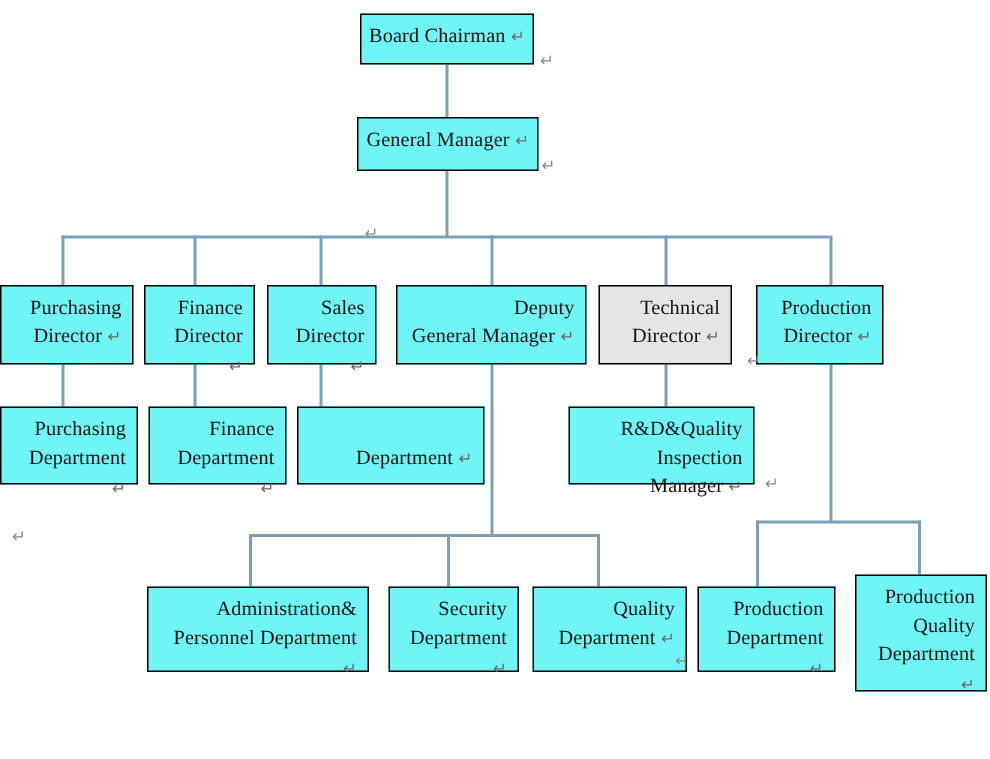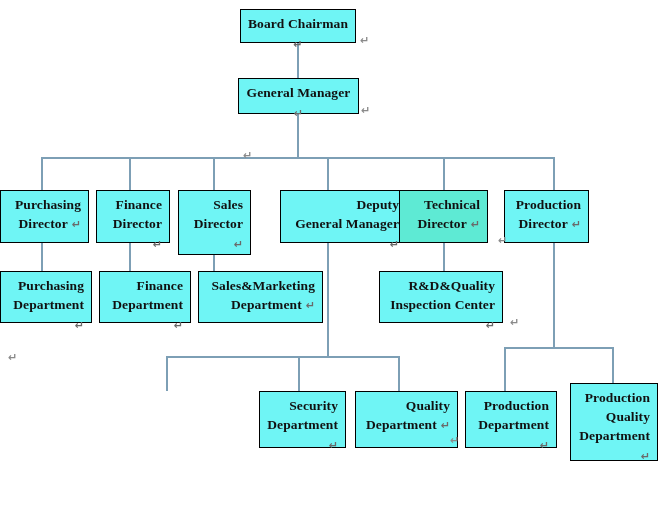--- a/index.html
+++ b/index.html
@@ -7,21 +7,20 @@
     padding: 0;
     background: #ffffff;
   }
   #chart-canvas {
     position: relative;
     width: 660px;
     height: 506px;
     background: #ffffff;
     font-family: "Liberation Serif", "DejaVu Serif", serif;
     overflow: hidden;
-    font-weight: bold;
   }
   .node {
     position: absolute;
     box-sizing: border-box;
     background: #6ff5f5;
     border: 1px solid #000000;
     color: #111111;
     font-size: 13.5px;
     line-height: 19px;
     padding: 4px 7px 3px 7px;
@@ -77,28 +76,29 @@
     <div class="conn v" style="left: 298px; top: 356px; height: 35px; background: rgb(125, 159, 181);"></div>
     <div class="conn v" style="left: 398px; top: 356px; height: 35px; background: rgb(125, 159, 181);"></div>
     <div class="conn v" style="left: 553px; top: 243px; height: 105px; background: rgb(125, 159, 181);"></div>
     <div class="conn h" style="left: 504px; top: 347px; width: 109px; background: rgb(125, 159, 181);"></div>
     <div class="conn v" style="left: 504px; top: 347px; height: 44px; background: rgb(125, 159, 181);"></div>
     <div class="conn v" style="left: 612px; top: 347px; height: 36px; background: rgb(125, 159, 181);"></div>
     <div class="node center" style="left: 240px; top: 9px; width: 116px; height: 34px; background: rgb(111, 245, 245); border-color: rgb(0, 0, 0); color: rgb(17, 17, 17);"><span>Board Chairman</span><span class="pil"> ↵</span></div>
     <div class="node center" style="left: 238px; top: 78px; width: 121px; height: 36px; background: rgb(111, 245, 245); border-color: rgb(0, 0, 0); color: rgb(17, 17, 17);"><span>General Manager</span><span class="pil"> ↵</span></div>
     <div class="node" style="left: 0px; top: 190px; width: 89px; height: 53px; background: rgb(111, 245, 245); border-color: rgb(0, 0, 0); color: rgb(17, 17, 17);"><span>Purchasing</span><br><span>Director</span><span class="pil"> ↵</span></div>
     <div class="node" style="left: 96px; top: 190px; width: 74px; height: 53px; background: rgb(111, 245, 245); border-color: rgb(0, 0, 0); color: rgb(17, 17, 17);"><span>Finance</span><br><span>Director</span><span class="pil"> ↵</span></div>
-    <div class="node" style="left: 178px; top: 190px; width: 73px; height: 65px; background: rgb(111, 245, 245); border-color: rgb(0, 0, 0); color: rgb(17, 17, 17);"><span>Sales</span><br><span>Director</span><span class="pil"> ↵</span></div>
-    <div class="node" style="left: 264px; top: 190px; width: 127px; height: 53px; background: rgb(111, 245, 245); border-color: rgb(0, 0, 0); color: rgb(17, 17, 17); margin-left: 16px;"><span>Deputy</span><br><span>General Manager</span><span class="pil"> ↵</span></div>
-    <div class="node" style="left: 399px; top: 190px; width: 89px; height: 53px; background: #5eead4; border-color: rgb(0, 0, 0); color: rgb(17, 17, 17);"><span>Technical</span><br><span>Director</span><span class="pil"> ↵</span></div>
+    <div class="node" style="left: 178px; top: 190px; width: 73px; height: 53px; background: rgb(111, 245, 245); border-color: rgb(0, 0, 0); color: rgb(17, 17, 17);"><span>Sales</span><br><span>Director</span><span class="pil"> ↵</span></div>
+    <div class="node" style="left: 264px; top: 190px; width: 127px; height: 53px; background: rgb(111, 245, 245); border-color: rgb(0, 0, 0); color: rgb(17, 17, 17);"><span>Deputy</span><br><span>General Manager</span><span class="pil"> ↵</span></div>
+    <div class="node" style="left: 399px; top: 190px; width: 89px; height: 53px; background: #e5e5e5; border-color: rgb(0, 0, 0); color: rgb(17, 17, 17);"><span>Technical</span><br><span>Director</span><span class="pil"> ↵</span></div>
     <div class="node" style="left: 504px; top: 190px; width: 85px; height: 53px; background: rgb(111, 245, 245); border-color: rgb(0, 0, 0); color: rgb(17, 17, 17);"><span>Production</span><br><span>Director</span><span class="pil"> ↵</span></div>
     <div class="node" style="left: 0px; top: 271px; width: 92px; height: 52px; background: rgb(111, 245, 245); border-color: rgb(0, 0, 0); color: rgb(17, 17, 17);"><span>Purchasing</span><br><span>Department</span><span class="pil"> ↵</span></div>
     <div class="node" style="left: 99px; top: 271px; width: 92px; height: 52px; background: rgb(111, 245, 245); border-color: rgb(0, 0, 0); color: rgb(17, 17, 17);"><span>Finance</span><br><span>Department</span><span class="pil"> ↵</span></div>
-    <div class="node" style="left: 198px; top: 271px; width: 125px; height: 52px; background: rgb(111, 245, 245); border-color: rgb(0, 0, 0); color: rgb(17, 17, 17);"><span>Sales&amp;Marketing</span><br><span>Department</span><span class="pil"> ↵</span></div>
-    <div class="node" style="left: 379px; top: 271px; width: 124px; height: 52px; background: rgb(111, 245, 245); border-color: rgb(0, 0, 0); color: rgb(17, 17, 17);"><span>R&amp;D&amp;Quality</span><br><span>Inspection Center</span><span class="pil"> ↵</span></div>
+    <div class="node" style="left: 198px; top: 271px; width: 125px; height: 52px; background: rgb(111, 245, 245); border-color: rgb(0, 0, 0); color: rgb(17, 17, 17);"><br><span>Department</span><span class="pil"> ↵</span></div>
+    <div class="node" style="left: 379px; top: 271px; width: 124px; height: 52px; background: rgb(111, 245, 245); border-color: rgb(0, 0, 0); color: rgb(17, 17, 17);"><span>R&amp;D&amp;Quality</span><br><span>Inspection Manager</span><span class="pil"> ↵</span></div>
+    <div class="node" style="left: 98px; top: 391px; width: 148px; height: 57px; background: rgb(111, 245, 245); border-color: rgb(0, 0, 0); color: rgb(17, 17, 17);"><span>Administration&amp;</span><br><span>Personnel Department</span><span class="pil"> ↵</span></div>
     <div class="node" style="left: 259px; top: 391px; width: 87px; height: 57px; background: rgb(111, 245, 245); border-color: rgb(0, 0, 0); color: rgb(17, 17, 17);"><span>Security</span><br><span>Department</span><span class="pil"> ↵</span></div>
     <div class="node" style="left: 355px; top: 391px; width: 103px; height: 57px; background: rgb(111, 245, 245); border-color: rgb(0, 0, 0); color: rgb(17, 17, 17);"><span>Quality</span><br><span>Department</span><span class="pil"> ↵</span></div>
     <div class="node" style="left: 465px; top: 391px; width: 92px; height: 57px; background: rgb(111, 245, 245); border-color: rgb(0, 0, 0); color: rgb(17, 17, 17);"><span>Production</span><br><span>Department</span><span class="pil"> ↵</span></div>
     <div class="node" style="left: 570px; top: 383px; width: 88px; height: 78px; background: rgb(111, 245, 245); border-color: rgb(0, 0, 0); color: rgb(17, 17, 17);"><span>Production</span><br><span>Quality</span><br><span>Department</span><span class="pil"> ↵</span></div>
     <div class="mark" style="left: 360px; top: 35px; color: rgb(138, 138, 138);">↵</div>
     <div class="mark" style="left: 361px; top: 105px; color: rgb(138, 138, 138);">↵</div>
     <div class="mark" style="left: 243px; top: 150px; color: rgb(138, 138, 138);">↵</div>
     <div class="mark" style="left: 498px; top: 235px; color: rgb(138, 138, 138);">↵</div>
     <div class="mark" style="left: 510px; top: 317px; color: rgb(138, 138, 138);">↵</div>
     <div class="mark" style="left: 8px; top: 352px; color: rgb(138, 138, 138);">↵</div>

